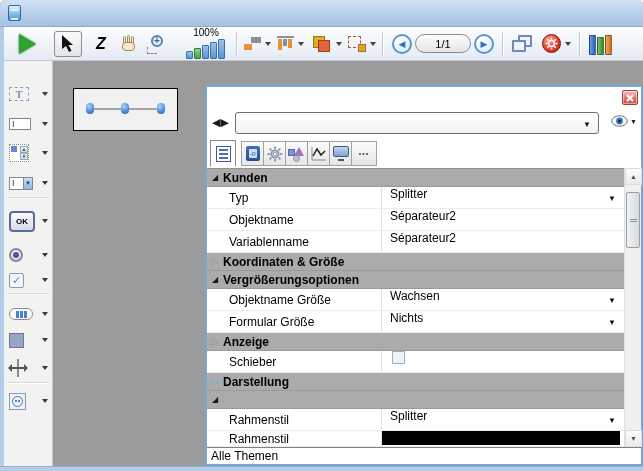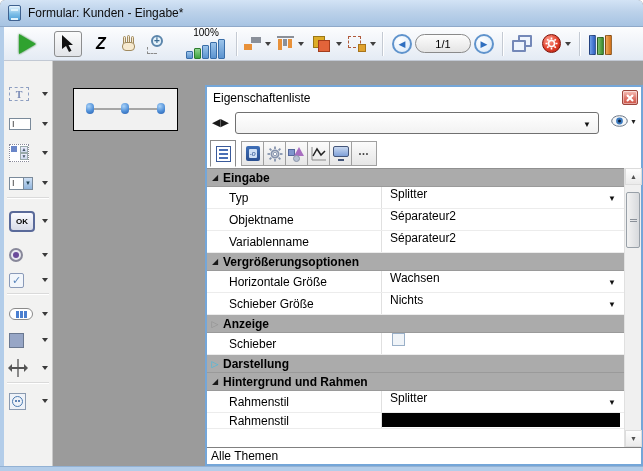--- a/index.html
+++ b/index.html
@@ -252,21 +252,20 @@
   .pfooter { position:absolute; left:0; right:0; top:360px; height:17px; background:#fff;
              border-top:1px solid #808080; font-size:12px; line-height:16px; padding-left:4px; }
 </style>
 </head>
 <body>
 
 <div class="window">
 
   <div class="titlebar">
     <span class="titleicon"></span>
-    <span class="titletext">Formular: Kunden -  Eingabe*</span>
   </div>
 
   <div class="toolbar">
     <div class="tbtn" style="margin-left:2px">
       <span class="icon-play"></span>
     </div>
     <div class="tbtn active" style="margin-left:16px">
       <svg width="14" height="18" viewBox="0 0 14 18">
         <polygon points="1,0 1,14 5,11 8,17 10.5,15.8 7.5,10 12,10" fill="#111"></polygon>
       </svg>
@@ -450,23 +449,20 @@
     <div class="formbox">
       <div class="sepline"></div>
       <span class="handle h1"></span>
       <span class="handle h2"></span>
       <span class="handle h3"></span>
     </div>
   </div>
 
   <div class="panel">
 
-    <div class="ptitle">
-      <span>Eigenschaftenliste</span>
-    </div>
     <div class="pclose">
       <i class="x1"></i>
       <i class="x2"></i>
     </div>
 
     <div class="pselect">
       <span class="objnav">
         <span>◀</span><span>▶</span>
       </span>
       <div class="pcombo">
@@ -533,54 +529,58 @@
       </div>
       <div class="ptab t7">
         <span class="more-glyph">•••</span>
       </div>
     </div>
 
     <div class="pgrid">
 
       <div class="row sec">
         <span class="tri">◢</span>
-        <span class="slabel">Eingabe</span>
+        <span class="slabel">Kunden</span>
       </div>
       <div class="row prop">
         <span class="pname">Typ</span>
         <span class="pval">
           <span>Splitter</span>
           <span class="pdd">▼</span>
         </span>
       </div>
       <div class="row prop">
         <span class="pname">Objektname</span>
         <span class="pval">
           <span>Séparateur2</span>
         </span>
       </div>
       <div class="row prop">
         <span class="pname">Variablenname</span>
         <span class="pval">
           <span>Séparateur2</span>
         </span>
+      </div>
+      <div class="row sec">
+        <span class="tri col">▷</span>
+        <span class="slabel">Koordinaten &amp; Größe</span>
       </div>
       <div class="row sec">
         <span class="tri">◢</span>
         <span class="slabel">Vergrößerungsoptionen</span>
       </div>
       <div class="row prop">
-        <span class="pname">Horizontale Größe</span>
+        <span class="pname">Objektname Größe</span>
         <span class="pval">
           <span>Wachsen</span>
           <span class="pdd">▼</span>
         </span>
       </div>
       <div class="row prop">
-        <span class="pname">Schieber Größe</span>
+        <span class="pname">Formular Größe</span>
         <span class="pval">
           <span>Nichts</span>
           <span class="pdd">▼</span>
         </span>
       </div>
       <div class="row sec">
         <span class="tri col">▷</span>
         <span class="slabel">Anzeige</span>
       </div>
       <div class="row prop">
@@ -588,21 +588,20 @@
         <span class="pval">
           <span class="cbox"></span>
         </span>
       </div>
       <div class="row sec">
         <span class="tri hl">▷</span>
         <span class="slabel">Darstellung</span>
       </div>
       <div class="row sec">
         <span class="tri">◢</span>
-        <span class="slabel">Hintergrund und Rahmen</span>
       </div>
       <div class="row prop">
         <span class="pname">Rahmenstil</span>
         <span class="pval">
           <span>Splitter</span>
           <span class="pdd">▼</span>
         </span>
       </div>
       <div class="row prop short">
         <span class="pname">Rahmenstil</span>

